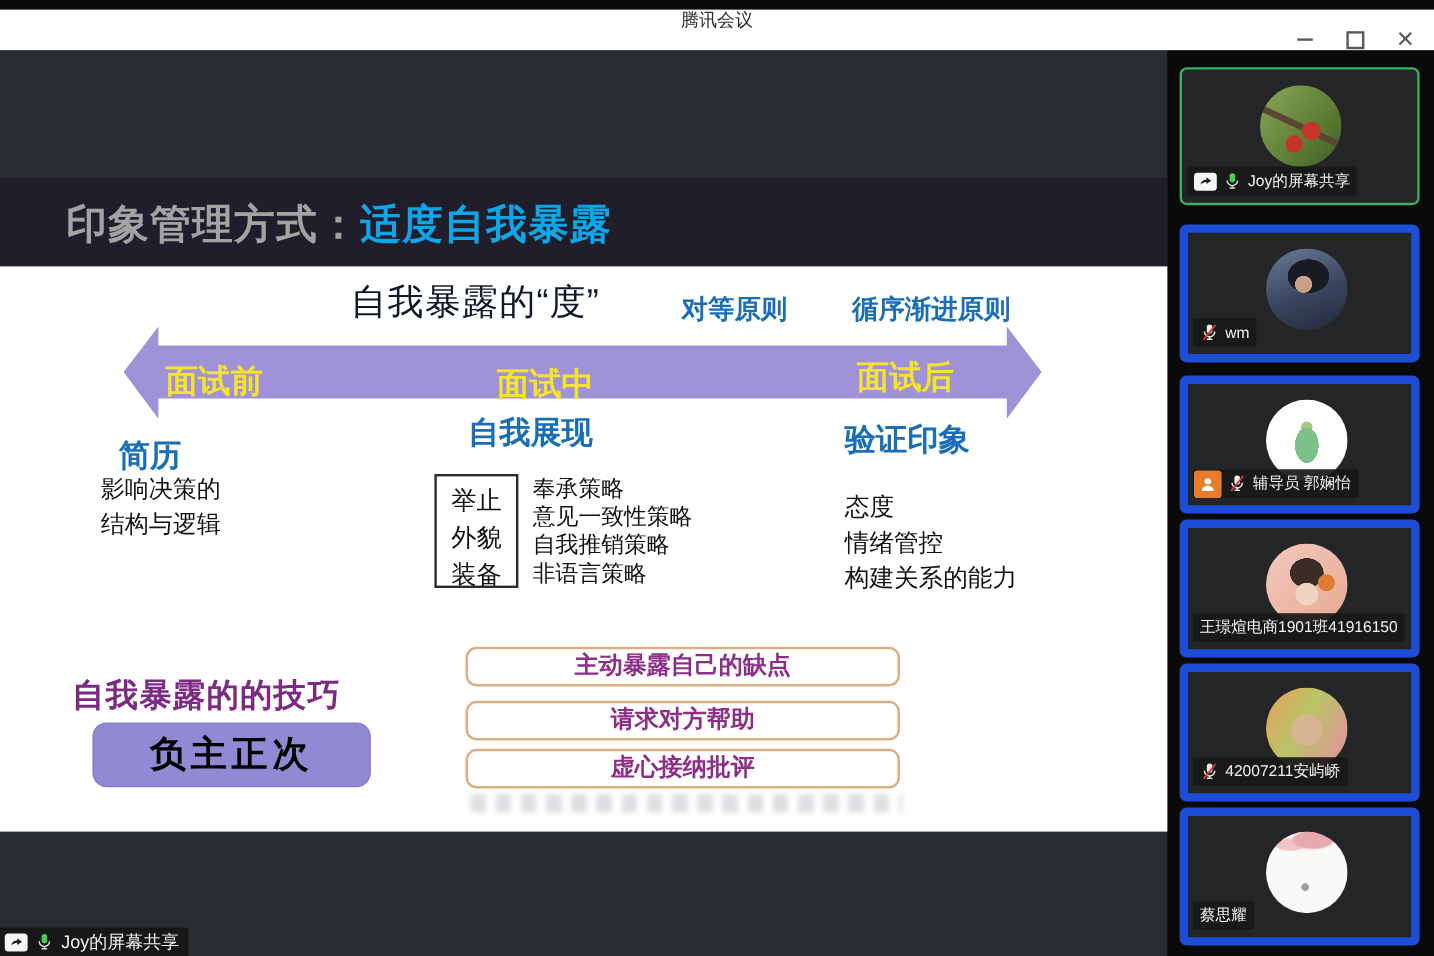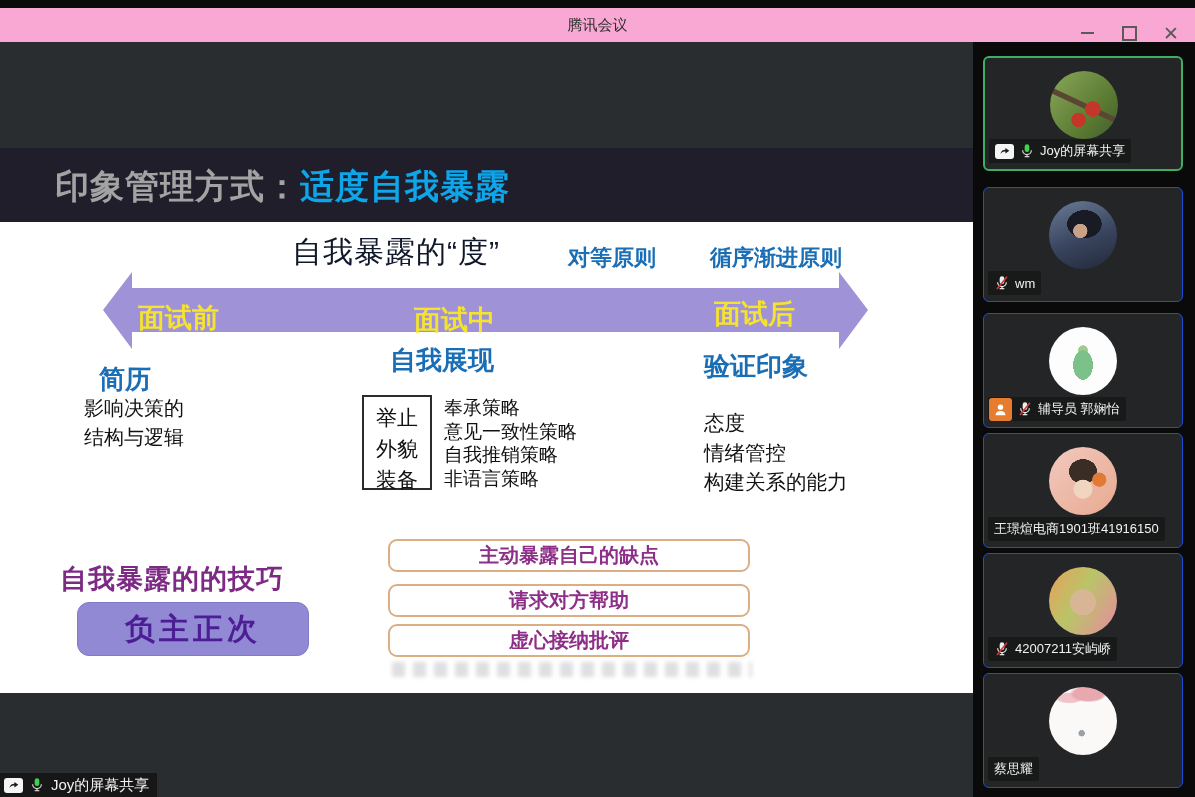--- a/index.html
+++ b/index.html
@@ -5,21 +5,21 @@
   html,body{margin:0;padding:0;}
   body{
     width:1195px;height:797px;position:relative;overflow:hidden;
     background:#000;font-family:"Liberation Sans","DejaVu Sans",sans-serif;
     -webkit-font-smoothing:antialiased;
   }
   .abs{position:absolute;}
 
   
   .top-strip{left:0;top:0;width:1195px;height:8px;background:#0a0a0a;}
-  .titlebar{left:0;top:8px;width:1195px;height:34px;background:#f9a8d4;display:flex;align-items:center;justify-content:center;}
+  .titlebar{left:0;top:8px;width:1195px;height:34px;background:#ffffff;display:flex;align-items:flex-start;justify-content:center;}
   .titlebar .wtitle{font-size:15px;color:#2e2e2e;}
   .win-controls{position:absolute;right:10px;top:8px;height:34px;display:flex;align-items:center;gap:14px;}
   .wbtn{width:28px;height:26px;display:flex;align-items:center;justify-content:center;cursor:pointer;}
   .ic-min{width:13px;height:2px;background:#5a5a5a;}
   .ic-max{width:11px;height:11px;border:2px solid #5a5a5a;}
   .ic-close{font-size:19px;color:#5a5a5a;line-height:1;}
 
   
   .share-area{left:0;top:42px;width:973px;height:755px;background:#2a2d2f;}
   .slide-band{left:0;top:106px;width:973px;height:74px;background:#211e2b;}
@@ -43,36 +43,36 @@
   .bh2{left:390px;top:121px;}
   .bh3{left:704px;top:127px;}
   .plain{color:#111;}
   .col1{left:84px;top:172px;font-size:20px;line-height:29px;}
   .appearance-box{left:362px;top:173px;width:70px;height:95px;border:2px solid #2b2b2b;
     font-size:21px;line-height:31px;text-align:center;color:#111;padding-top:5px;box-sizing:border-box;}
   .strategies{left:444px;top:174px;font-size:19px;line-height:23.5px;}
   .col3{left:704px;top:186px;font-size:20.5px;line-height:29.5px;}
   .skills-head{left:60px;top:339px;font-size:27px;font-weight:900;color:#7d2a85;letter-spacing:1px;}
   .skills-btn{left:77px;top:380px;width:230px;height:52px;background:#9189d3;border:1px solid #837ac7;border-radius:12px;
-    color:#4c1d95;font-size:30px;font-weight:700;text-align:center;line-height:52px;letter-spacing:4px;}
+    color:#000000;font-size:30px;font-weight:700;text-align:center;line-height:52px;letter-spacing:4px;}
   .tipbox{left:388px;width:358px;height:29px;border:2px solid #dcae84;border-radius:9px;
     color:#8d2f88;font-size:20px;font-weight:700;text-align:center;line-height:29px;}
   .tb0{top:317px;}
   .tb1{top:362px;}
   .tb2{top:402px;}
   .ghost{left:392px;top:440px;width:360px;height:15px;opacity:.45;filter:blur(2px);
     background:repeating-linear-gradient(90deg,rgba(125,125,140,.55) 0 13px,transparent 13px 21px);}
 
   
   .share-label{left:0;top:731px;height:24px;background:rgba(22,22,22,.92);display:flex;align-items:center;gap:6px;
     padding:0 8px 0 4px;color:#f2f2f2;font-size:15px;}
 
   
   .sidebar{left:973px;top:42px;width:222px;height:755px;background:#0a0a0a;}
-  .tile{position:absolute;left:10px;width:200px;height:115px;background:#232527;border:1px solid #1d4ed8;
+  .tile{position:absolute;left:10px;width:200px;height:115px;background:#232527;border:7px solid #1d4ed8;
     border-radius:6px;box-sizing:border-box;cursor:pointer;}
   .tile.active{border:2px solid #3fae62;}
   .avatar{position:absolute;left:65px;top:13px;width:68px;height:68px;border-radius:50%;}
   .plabel{position:absolute;left:4px;bottom:6px;max-width:192px;height:24px;background:rgba(24,24,24,.92);
     border-radius:2px;display:flex;align-items:center;gap:5px;padding:0 6px;box-sizing:border-box;}
   .pname{color:#f2f2f2;font-size:13px;overflow:hidden;text-overflow:clip;}
   .badge-host{width:23px;height:23px;background:#e87c2e;border-radius:3px;display:flex;align-items:center;justify-content:center;flex:none;margin-left:-5px;}
   .icon-share{width:19px;height:15px;background:#f5f5f5;border-radius:3px;display:flex;align-items:center;justify-content:center;flex:none;}
   .mic{display:flex;align-items:center;justify-content:center;flex:none;}
 

